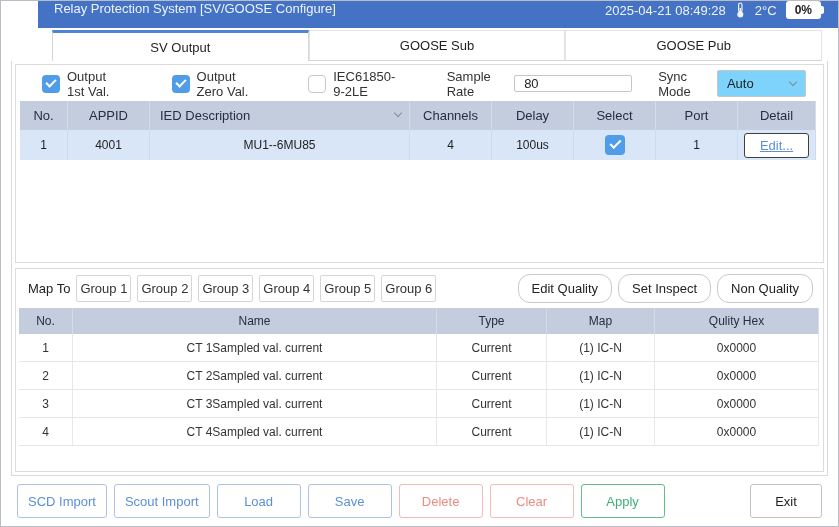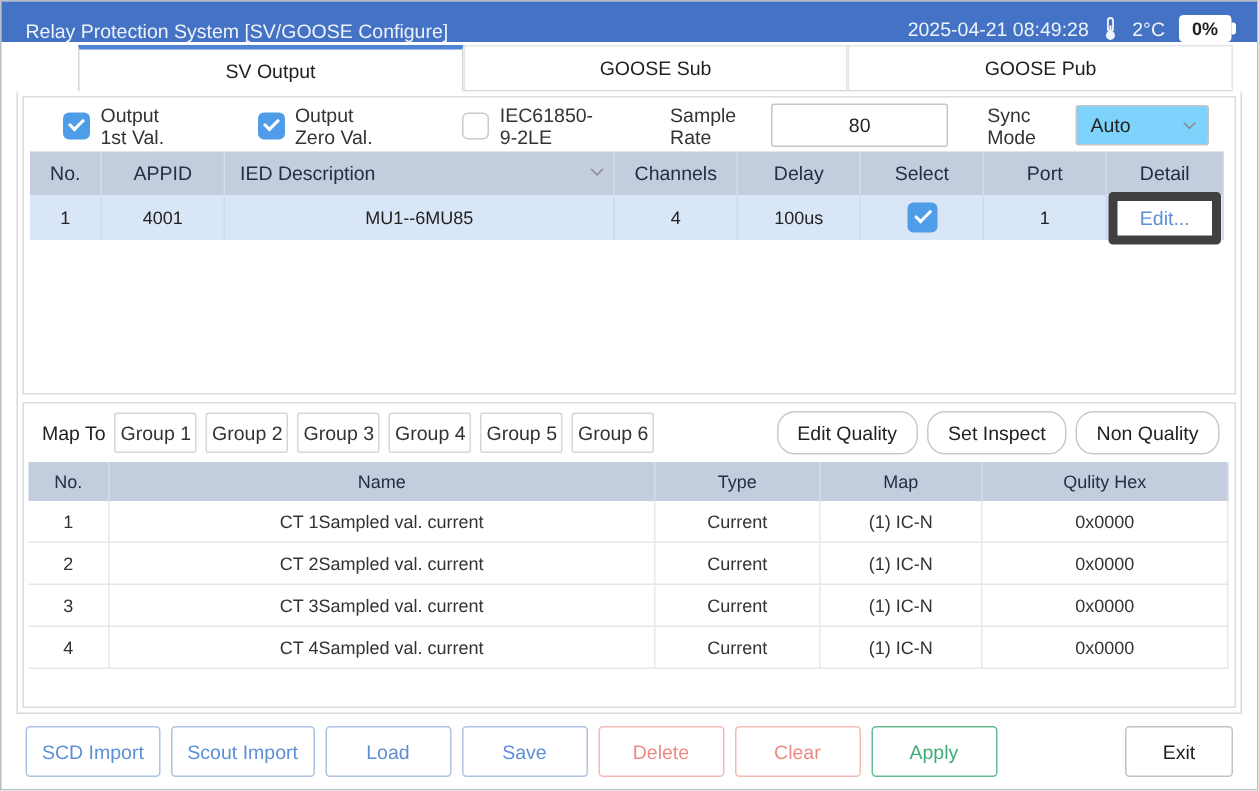--- a/index.html
+++ b/index.html
@@ -7,21 +7,21 @@
   body { font-family: "Liberation Sans", sans-serif; background: #e9e9e9; }
 
   .window {
     width: 839px; height: 527px; background: #fff;
     border: 1px solid #b9bdc4; display: flex; flex-direction: column;
   }
 
   
   .titlebar {
     flex: 0 0 27px; background: #4472c4; color: #eef3fb;
-    display: flex; align-items: flex-end; padding: 0 14px 0 16px; font-size: 13px;
+    display: flex; align-items: flex-start; padding: 0 14px 0 16px; font-size: 13px; margin-left: 37px;
   }
   .titlebar-right { margin-left: auto; display: flex; align-items: center; gap: 9px; }
   .thermo { display: inline-flex; align-items: center; }
   .battery {
     position: relative; background: #ffffff; color: #222; font-weight: bold;
     font-size: 12px; border-radius: 3px; padding: 2px 9px; margin-right: 3px;
   }
   .battery::after {
     content: ""; position: absolute; right: -3px; top: 50%; transform: translateY(-50%);
     width: 3px; height: 8px; background: #fff; border-radius: 0 2px 2px 0;
@@ -54,22 +54,22 @@
   .checkgroup { display: flex; align-items: center; gap: 7px; margin-right: 47px; cursor: pointer; }
   .checkbox { width: 18px; height: 18px; border-radius: 4px; flex: 0 0 auto; position: relative; }
   .checkbox.checked { background: #4f9ce8; }
   .checkbox.checked::after {
     content: ""; position: absolute; left: 4px; top: 4px; width: 8px; height: 4px;
     border-left: 2px solid #fff; border-bottom: 2px solid #fff; transform: rotate(-45deg);
   }
   .checkbox.unchecked { background: #fff; border: 1px solid #c9c9c9; }
   .spacer { flex: 1; }
   .sample-input {
-    width: 118px; height: 29px; border: 1px solid #c6c6c6; border-radius: 2px;
-    text-align: center; padding: 0 9px; font-family: "Liberation Sans", sans-serif;
+    width: 118px; height: 17px; border: 1px solid #c6c6c6; border-radius: 2px;
+    text-align: left; padding: 0 9px; font-family: "Liberation Sans", sans-serif;
     font-size: 13px; color: #222; margin: 0 26px 0 11px; outline: none;
   }
   .selectbox {
     width: 112px; height: 27px; border: 1px solid #c6c6c6; border-radius: 2px;
     display: flex; align-items: center; justify-content: space-between;
     padding: 0 9px; margin: 0 4px 0 10px; color: #222; cursor: pointer; background: #7dd3fc;
   }
   .chev { width: 6px; height: 6px; border-right: 1.4px solid #8a8a8a; border-bottom: 1.4px solid #8a8a8a; transform: rotate(45deg); margin-top: -3px; }
 
   
@@ -85,22 +85,22 @@
   .t1-row .cell {
     height: 30px; display: flex; align-items: center; justify-content: center;
     border-right: 1px solid #cbdaee; color: #222; font-size: 12px;
   }
   .sel-check { width: 20px; height: 20px; border-radius: 4px; background: #4f9ce8; position: relative; cursor: pointer; }
   .sel-check::after {
     content: ""; position: absolute; left: 5px; top: 5px; width: 9px; height: 4px;
     border-left: 2px solid #fff; border-bottom: 2px solid #fff; transform: rotate(-45deg);
   }
   .edit-btn {
-    background: #fff; border: 6px solid #404040; color: #5c8fd6; border-radius: 3px;
-    padding: 4px 15px; font-size: 13px; font-family: "Liberation Sans", sans-serif; cursor: pointer;
+    background: #fff; border: 1px solid #404040; color: #5c8fd6; border-radius: 3px;
+    padding: 4px 15px; font-size: 13px; font-family: "Liberation Sans", sans-serif; cursor: pointer; text-decoration: underline;
   }
   .fill { flex: 1; }
 
   
   .map-row { flex: 0 0 39px; display: flex; align-items: center; gap: 6px; padding: 0 7px 0 10px; font-size: 13px; color: #222; }
   .group-btn {
     border: 1px solid #d6d6d6; background: #fff; border-radius: 2px;
     padding: 5px 3px; font-size: 13px; color: #333; cursor: pointer; font-family: "Liberation Sans", sans-serif;
   }
   .action-btn {

